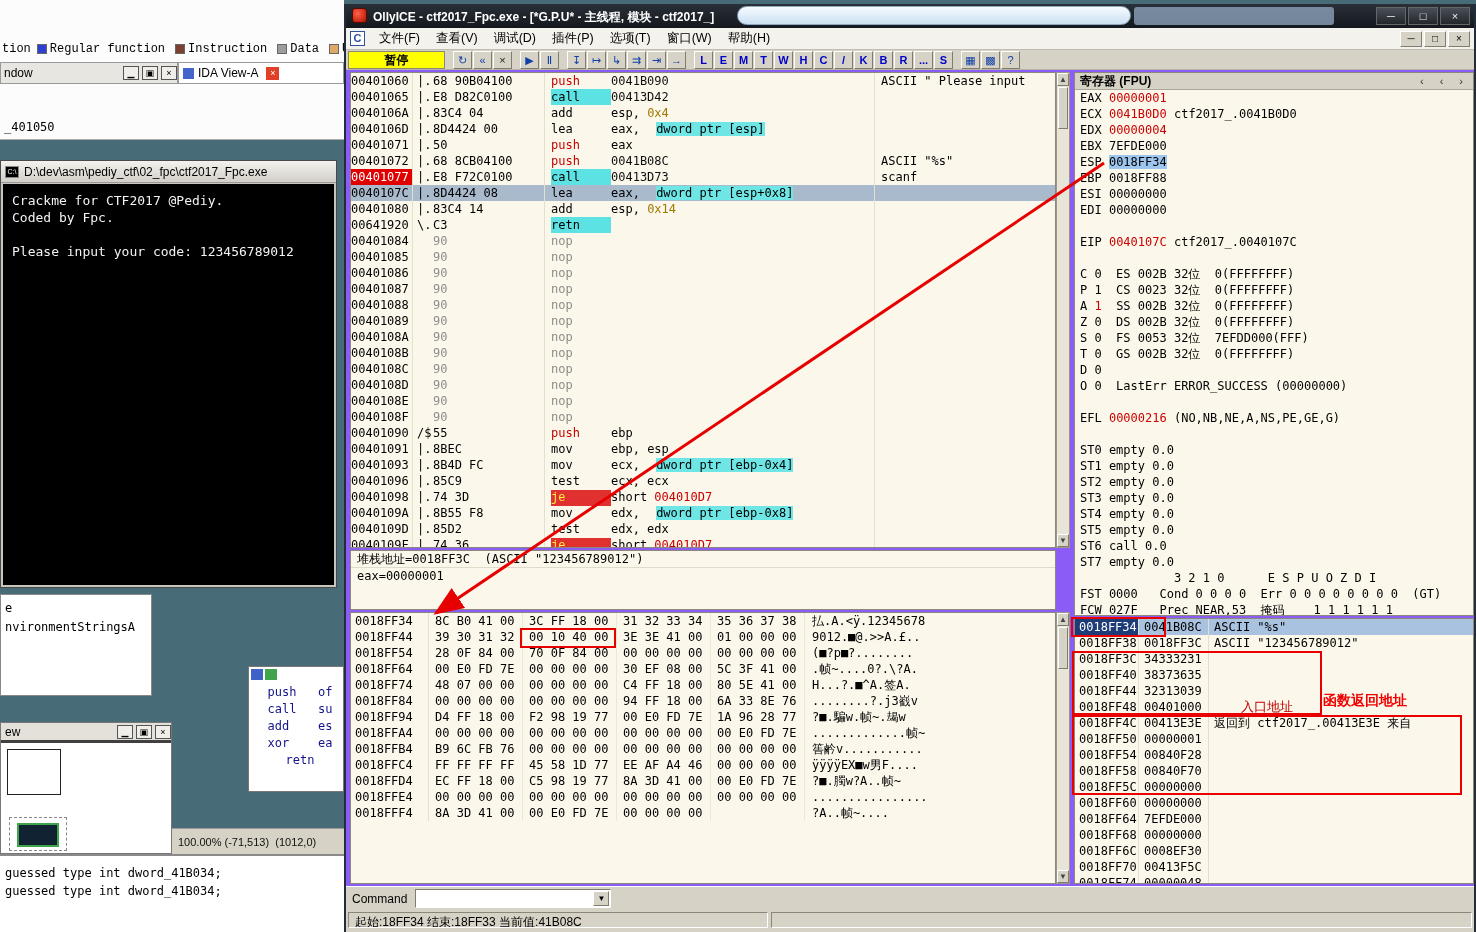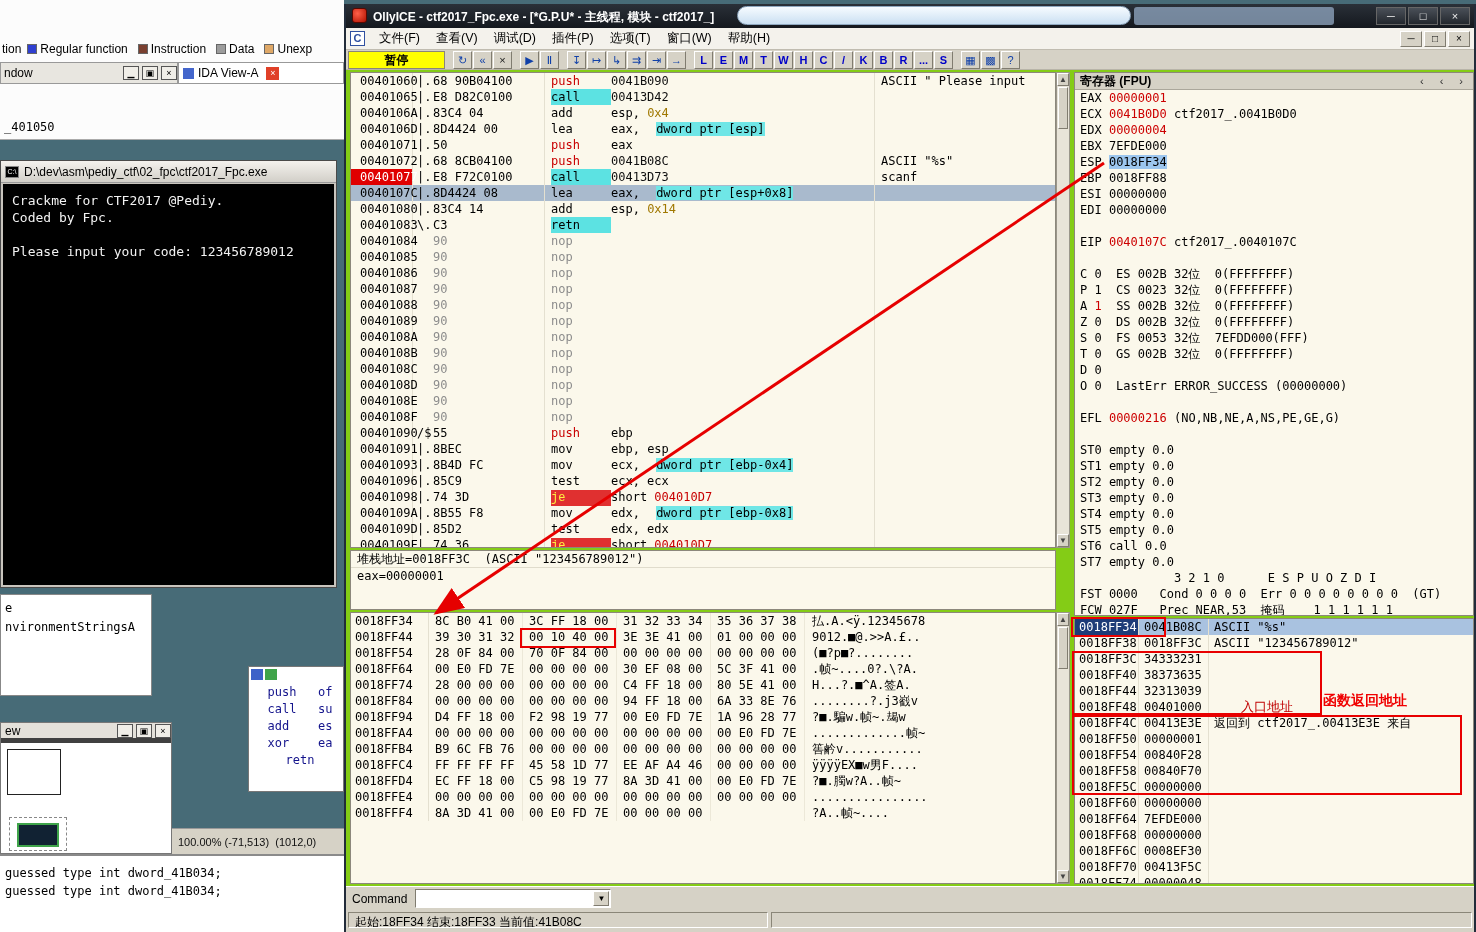--- a/index.html
+++ b/index.html
@@ -1,21 +1,21 @@
 <!DOCTYPE html>
 <html><head>
 <meta charset="utf-8">
 <style>
 *{margin:0;padding:0;box-sizing:border-box;}
 html,body{width:1476px;height:932px;}
 body{position:relative;overflow:hidden;background:#476B77;font-family:"Liberation Sans",sans-serif;color:#000;}
 
 
 #ida-top{position:absolute;left:0;top:0;width:344px;height:140px;background:#FCFCFC;border-bottom:1px solid #AAA;}
-#legend{position:absolute;left:2px;top:40px;height:18px;display:flex;align-items:center;gap:6px;font-size:12px;white-space:nowrap;}
+#legend{position:absolute;left:2px;top:40px;height:18px;display:flex;align-items:center;gap:6px;font-size:12px;white-space:nowrap;font-family:Liberation Mono, monospace;}
 .sq{width:10px;height:10px;display:inline-block;border:1px solid #666;margin-right:3px;}
 .lgitem{display:flex;align-items:center;}
 #winfrag{position:absolute;left:0;top:62px;width:344px;height:22px;display:flex;}
 .wf-left{width:178px;background:#E8E6E0;border:1px solid #999;display:flex;align-items:center;font-size:12px;padding-left:3px;}
 .wf-btn{width:16px;height:14px;border:1px solid #555;margin-left:3px;font-size:9px;text-align:center;line-height:12px;background:#F0EEE8;}
 .wf-sp{flex:1;}
 .wf-tab{flex:1;background:#FFF;border:1px solid #999;display:flex;align-items:center;font-size:12px;padding-left:4px;gap:4px;}
 .tabic{width:11px;height:11px;background:#4466CC;display:inline-block;}
 .tabx{width:13px;height:13px;background:#E04028;color:#FFF;font-size:9px;line-height:12px;text-align:center;margin-left:4px;}
 #ida-label{position:absolute;left:4px;top:120px;font:12px "DejaVu Sans Mono",monospace;}
@@ -32,30 +32,30 @@
 #asm-frag{position:absolute;left:248px;top:666px;width:96px;height:126px;background:#FFF;border:1px solid #777;}
 .af-head{height:17px;display:flex;gap:2px;padding:2px;}
 .af-ic1{width:12px;height:11px;background:#3E62C8;}
 .af-ic2{width:12px;height:11px;background:#3FA44A;}
 .af-body{font:12px/17px "DejaVu Sans Mono",monospace;color:#14148C;padding-left:8px;}
 .af-body div{white-space:pre;text-align:center;}
 
 #ov-strip{position:absolute;left:0;top:828px;width:344px;height:27px;background:#D6D2C6;border-top:1px solid #999;}
 #ov-status{position:absolute;left:178px;top:7px;font-size:11px;color:#111;white-space:pre;}
 #overview{position:absolute;left:0;top:722px;width:172px;height:132px;background:#FFF;border:1px solid #777;}
-.ov-title{height:20px;background:#E4E1DA;border-bottom:5px solid #404040;display:flex;align-items:center;font-size:12px;padding-left:4px;}
+.ov-title{height:20px;background:#E4E1DA;border-bottom:3px solid #404040;display:flex;align-items:center;font-size:12px;padding-left:4px;}
 .ov-body{position:relative;height:110px;}
 .ov-rect{position:absolute;left:6px;top:6px;width:54px;height:46px;border:1px solid #222;}
 .ov-dash{position:absolute;left:8px;top:74px;width:58px;height:34px;border:1px dashed #888;}
 .ov-node{position:absolute;left:16px;top:80px;width:42px;height:24px;background:#112233;border:2px solid #3FA44A;}
 
 #output{position:absolute;left:0;top:854px;width:344px;height:78px;background:#FFF;border-top:2px solid #8A8A8A;font:12px/18px "DejaVu Sans Mono",monospace;padding:8px 0 0 5px;}
 
 
-#olly{position:absolute;left:344px;top:4px;width:1132px;height:928px;background:#84cc16;border-left:2px solid #222C3A;border-right:2px solid #222C3A;border-bottom:2px solid #222C3A;}
+#olly{position:absolute;left:344px;top:4px;width:1132px;height:928px;background:#8b5cf6;border-left:2px solid #222C3A;border-right:2px solid #222C3A;border-bottom:2px solid #222C3A;}
 .titlebar{position:absolute;left:0;top:0;width:100%;height:24px;background:linear-gradient(180deg,#2A3038,#14181E);}
 .tglass{position:absolute;left:391px;top:2px;width:394px;height:19px;border-radius:10px;background:linear-gradient(#F6FBFF,#CBE0F2);border:1px solid #8FA8C0;}
 .tglass2{position:absolute;left:788px;top:3px;width:200px;height:18px;background:#93A9C4;opacity:.75;border-radius:3px;}
 .ticon{position:absolute;left:6px;top:4px;width:15px;height:15px;background:radial-gradient(circle at 35% 35%,#FF6048,#B01000);border:1px solid #5A0800;border-radius:3px;}
 .ttext{position:absolute;left:27px;top:5px;color:#FFF;font-size:12px;font-weight:bold;z-index:2;white-space:nowrap;}
 .tbtns{position:absolute;right:4px;top:3px;display:flex;gap:2px;z-index:3;}
 .tbtn{width:30px;height:18px;background:linear-gradient(#4A5058,#23282E);border:1px solid #666;color:#EEE;font-size:11px;text-align:center;line-height:16px;}
 .menubar{position:absolute;left:0;top:24px;width:100%;height:22px;background:#F4F2EC;border-bottom:1px solid #C0BCB0;display:flex;align-items:center;font-size:12.5px;}
 .micon{width:15px;height:15px;border:1px solid #3050A0;color:#3050A0;font-weight:bold;font-size:11px;text-align:center;line-height:13px;margin:0 6px 0 4px;background:#FFF;flex:0 0 auto;}
 .mitem{padding:2px 8px;}
@@ -76,21 +76,21 @@
 #stack{left:728px;top:614px;width:400px;height:266px;}
 .sb{position:absolute;width:14px;background:#E8E4D8;border:1px solid #9A968A;}
 #dis-sb{left:710px;top:68px;height:476px;}
 #dump-sb{left:710px;top:608px;height:272px;}
 .sb .ar{height:13px;background:#D6D2C6;border:1px solid;border-color:#FFF #807C70 #807C70 #FFF;font-size:8px;text-align:center;line-height:11px;color:#444;}
 .sb .ardn{position:absolute;bottom:0;left:0;right:0;}
 .sb .th{position:absolute;left:1px;right:1px;top:14px;height:42px;background:#D6D2C6;border:1px solid;border-color:#FFF #807C70 #807C70 #FFF;}
 
 .drow{display:flex;height:16px;font:12px/16px "DejaVu Sans Mono",monospace;white-space:pre;}
 .drow.sel{background:#A9BACD;}
-.c-a{width:62px;padding-left:9px;border-right:1px solid #E4E0D0;flex:0 0 auto;}
+.c-a{width:62px;padding-left:0;border-right:1px solid #E4E0D0;flex:0 0 auto;}
 .c-a.bp{background:#E00000;color:#FFF;}
 .c-h{width:132px;padding-left:4px;border-right:1px solid #E4E0D0;flex:0 0 auto;display:flex;}
 .c-pre{width:16px;display:inline-block;flex:0 0 auto;}
 .c-h.nopg{color:#8C8C8C;}
 .c-d{width:330px;padding-left:6px;border-right:1px solid #E4E0D0;flex:0 0 auto;}
 .mn{display:inline-block;width:60px;}
 .mn.push{color:#C80000;}
 .mn.call,.mn.ret{background:#5CE2E2;}
 .mn.jmp{background:#E03030;color:#FFF040;font-family:Liberation Mono, monospace;}
 .mn.nop{color:#8C8C8C;}
@@ -308,21 +308,21 @@
   <div class="pane" id="disasm">
       <div class="drow"><span class="c-a">00401060</span><span class="c-h"><span class="c-pre">|.</span>68 90B04100</span><span class="c-d"><span class="mn push">push</span><span class="op-k">0041B090</span></span><span class="c-c">ASCII " Please input</span></div>
       <div class="drow"><span class="c-a">00401065</span><span class="c-h"><span class="c-pre">|.</span>E8 D82C0100</span><span class="c-d"><span class="mn call">call</span><span class="op-k">00413D42</span></span><span class="c-c"></span></div>
       <div class="drow"><span class="c-a">0040106A</span><span class="c-h"><span class="c-pre">|.</span>83C4 04</span><span class="c-d"><span class="mn ">add</span><span>esp, </span><span class="op-im">0x4</span></span><span class="c-c"></span></div>
       <div class="drow"><span class="c-a">0040106D</span><span class="c-h"><span class="c-pre">|.</span>8D4424 00</span><span class="c-d"><span class="mn ">lea</span><span>eax, </span><span class="op-mem">dword ptr [esp]</span></span><span class="c-c"></span></div>
       <div class="drow"><span class="c-a">00401071</span><span class="c-h"><span class="c-pre">|.</span>50</span><span class="c-d"><span class="mn push">push</span><span>eax</span></span><span class="c-c"></span></div>
       <div class="drow"><span class="c-a">00401072</span><span class="c-h"><span class="c-pre">|.</span>68 8CB04100</span><span class="c-d"><span class="mn push">push</span><span class="op-k">0041B08C</span></span><span class="c-c">ASCII "%s"</span></div>
       <div class="drow"><span class="c-a bp">00401077</span><span class="c-h"><span class="c-pre">|.</span>E8 F72C0100</span><span class="c-d"><span class="mn call">call</span><span class="op-k">00413D73</span></span><span class="c-c">scanf</span></div>
       <div class="drow sel"><span class="c-a">0040107C</span><span class="c-h"><span class="c-pre">|.</span>8D4424 08</span><span class="c-d"><span class="mn ">lea</span><span>eax, </span><span class="op-mem">dword ptr [esp+0x8]</span></span><span class="c-c"></span></div>
       <div class="drow"><span class="c-a">00401080</span><span class="c-h"><span class="c-pre">|.</span>83C4 14</span><span class="c-d"><span class="mn ">add</span><span>esp, </span><span class="op-im">0x14</span></span><span class="c-c"></span></div>
-      <div class="drow"><span class="c-a">00401083</span><span class="c-h"><span class="c-pre">\.</span>C3</span><span class="c-d"><span class="mn ret">retn</span></span><span class="c-c"></span></div>
+      <div class="drow"><span class="c-a">00641920</span><span class="c-h"><span class="c-pre">\.</span>C3</span><span class="c-d"><span class="mn ret">retn</span></span><span class="c-c"></span></div>
       <div class="drow"><span class="c-a">00401084</span><span class="c-h nopg"><span class="c-pre"></span>90</span><span class="c-d"><span class="mn nop">nop</span></span><span class="c-c"></span></div>
       <div class="drow"><span class="c-a">00401085</span><span class="c-h nopg"><span class="c-pre"></span>90</span><span class="c-d"><span class="mn nop">nop</span></span><span class="c-c"></span></div>
       <div class="drow"><span class="c-a">00401086</span><span class="c-h nopg"><span class="c-pre"></span>90</span><span class="c-d"><span class="mn nop">nop</span></span><span class="c-c"></span></div>
       <div class="drow"><span class="c-a">00401087</span><span class="c-h nopg"><span class="c-pre"></span>90</span><span class="c-d"><span class="mn nop">nop</span></span><span class="c-c"></span></div>
       <div class="drow"><span class="c-a">00401088</span><span class="c-h nopg"><span class="c-pre"></span>90</span><span class="c-d"><span class="mn nop">nop</span></span><span class="c-c"></span></div>
       <div class="drow"><span class="c-a">00401089</span><span class="c-h nopg"><span class="c-pre"></span>90</span><span class="c-d"><span class="mn nop">nop</span></span><span class="c-c"></span></div>
       <div class="drow"><span class="c-a">0040108A</span><span class="c-h nopg"><span class="c-pre"></span>90</span><span class="c-d"><span class="mn nop">nop</span></span><span class="c-c"></span></div>
       <div class="drow"><span class="c-a">0040108B</span><span class="c-h nopg"><span class="c-pre"></span>90</span><span class="c-d"><span class="mn nop">nop</span></span><span class="c-c"></span></div>
       <div class="drow"><span class="c-a">0040108C</span><span class="c-h nopg"><span class="c-pre"></span>90</span><span class="c-d"><span class="mn nop">nop</span></span><span class="c-c"></span></div>
       <div class="drow"><span class="c-a">0040108D</span><span class="c-h nopg"><span class="c-pre"></span>90</span><span class="c-d"><span class="mn nop">nop</span></span><span class="c-c"></span></div>
@@ -392,21 +392,21 @@
   <div class="pane" id="infop">
     <div class="il b">堆栈地址=0018FF3C  (ASCII "123456789012")</div>
     <div class="il">eax=00000001</div>
   </div>
 
   <div class="pane" id="dump">
       <div class="d2row"><span class="d2-a">0018FF34</span><span class="d2-g">8C B0 41 00</span><span class="d2-g">3C FF 18 00</span><span class="d2-g">31 32 33 34</span><span class="d2-g">35 36 37 38</span><span class="d2-s">払.A.&lt;ÿ.12345678</span></div>
       <div class="d2row"><span class="d2-a">0018FF44</span><span class="d2-g">39 30 31 32</span><span class="d2-g">00 10 40 00</span><span class="d2-g">3E 3E 41 00</span><span class="d2-g">01 00 00 00</span><span class="d2-s">9012.■@.&gt;&gt;A.£..</span></div>
       <div class="d2row"><span class="d2-a">0018FF54</span><span class="d2-g">28 0F 84 00</span><span class="d2-g">70 0F 84 00</span><span class="d2-g">00 00 00 00</span><span class="d2-g">00 00 00 00</span><span class="d2-s">(■?p■?........</span></div>
       <div class="d2row"><span class="d2-a">0018FF64</span><span class="d2-g">00 E0 FD 7E</span><span class="d2-g">00 00 00 00</span><span class="d2-g">30 EF 08 00</span><span class="d2-g">5C 3F 41 00</span><span class="d2-s">.帧~....0?.\?A.</span></div>
-      <div class="d2row"><span class="d2-a">0018FF74</span><span class="d2-g">28 00 00 00</span><span class="d2-g">00 00 00 00</span><span class="d2-g">C4 FF 18 00</span><span class="d2-g">80 5E 41 00</span><span class="d2-s">H...?.■^A.签A.</span></div>
+      <div class="d2row"><span class="d2-a">0018FF74</span><span class="d2-g">48 07 00 00</span><span class="d2-g">00 00 00 00</span><span class="d2-g">C4 FF 18 00</span><span class="d2-g">80 5E 41 00</span><span class="d2-s">H...?.■^A.签A.</span></div>
       <div class="d2row"><span class="d2-a">0018FF84</span><span class="d2-g">00 00 00 00</span><span class="d2-g">00 00 00 00</span><span class="d2-g">94 FF 18 00</span><span class="d2-g">6A 33 8E 76</span><span class="d2-s">........?.j3巀v</span></div>
       <div class="d2row"><span class="d2-a">0018FF94</span><span class="d2-g">D4 FF 18 00</span><span class="d2-g">F2 98 19 77</span><span class="d2-g">00 E0 FD 7E</span><span class="d2-g">1A 96 28 77</span><span class="d2-s">?■.騙w.帧~.朅w</span></div>
       <div class="d2row"><span class="d2-a">0018FFA4</span><span class="d2-g">00 00 00 00</span><span class="d2-g">00 00 00 00</span><span class="d2-g">00 00 00 00</span><span class="d2-g">00 E0 FD 7E</span><span class="d2-s">.............帧~</span></div>
       <div class="d2row"><span class="d2-a">0018FFB4</span><span class="d2-g">B9 6C FB 76</span><span class="d2-g">00 00 00 00</span><span class="d2-g">00 00 00 00</span><span class="d2-g">00 00 00 00</span><span class="d2-s">筶鹶v...........</span></div>
       <div class="d2row"><span class="d2-a">0018FFC4</span><span class="d2-g">FF FF FF FF</span><span class="d2-g">45 58 1D 77</span><span class="d2-g">EE AF A4 46</span><span class="d2-g">00 00 00 00</span><span class="d2-s">ÿÿÿÿEX■w男F....</span></div>
       <div class="d2row"><span class="d2-a">0018FFD4</span><span class="d2-g">EC FF 18 00</span><span class="d2-g">C5 98 19 77</span><span class="d2-g">8A 3D 41 00</span><span class="d2-g">00 E0 FD 7E</span><span class="d2-s">?■.臅w?A..帧~</span></div>
       <div class="d2row"><span class="d2-a">0018FFE4</span><span class="d2-g">00 00 00 00</span><span class="d2-g">00 00 00 00</span><span class="d2-g">00 00 00 00</span><span class="d2-g">00 00 00 00</span><span class="d2-s">................</span></div>
       <div class="d2row"><span class="d2-a">0018FFF4</span><span class="d2-g">8A 3D 41 00</span><span class="d2-g">00 E0 FD 7E</span><span class="d2-g">00 00 00 00</span><span class="d2-g"></span><span class="d2-s">?A..帧~....</span></div>
     </div>
   <div class="sb" id="dump-sb">

